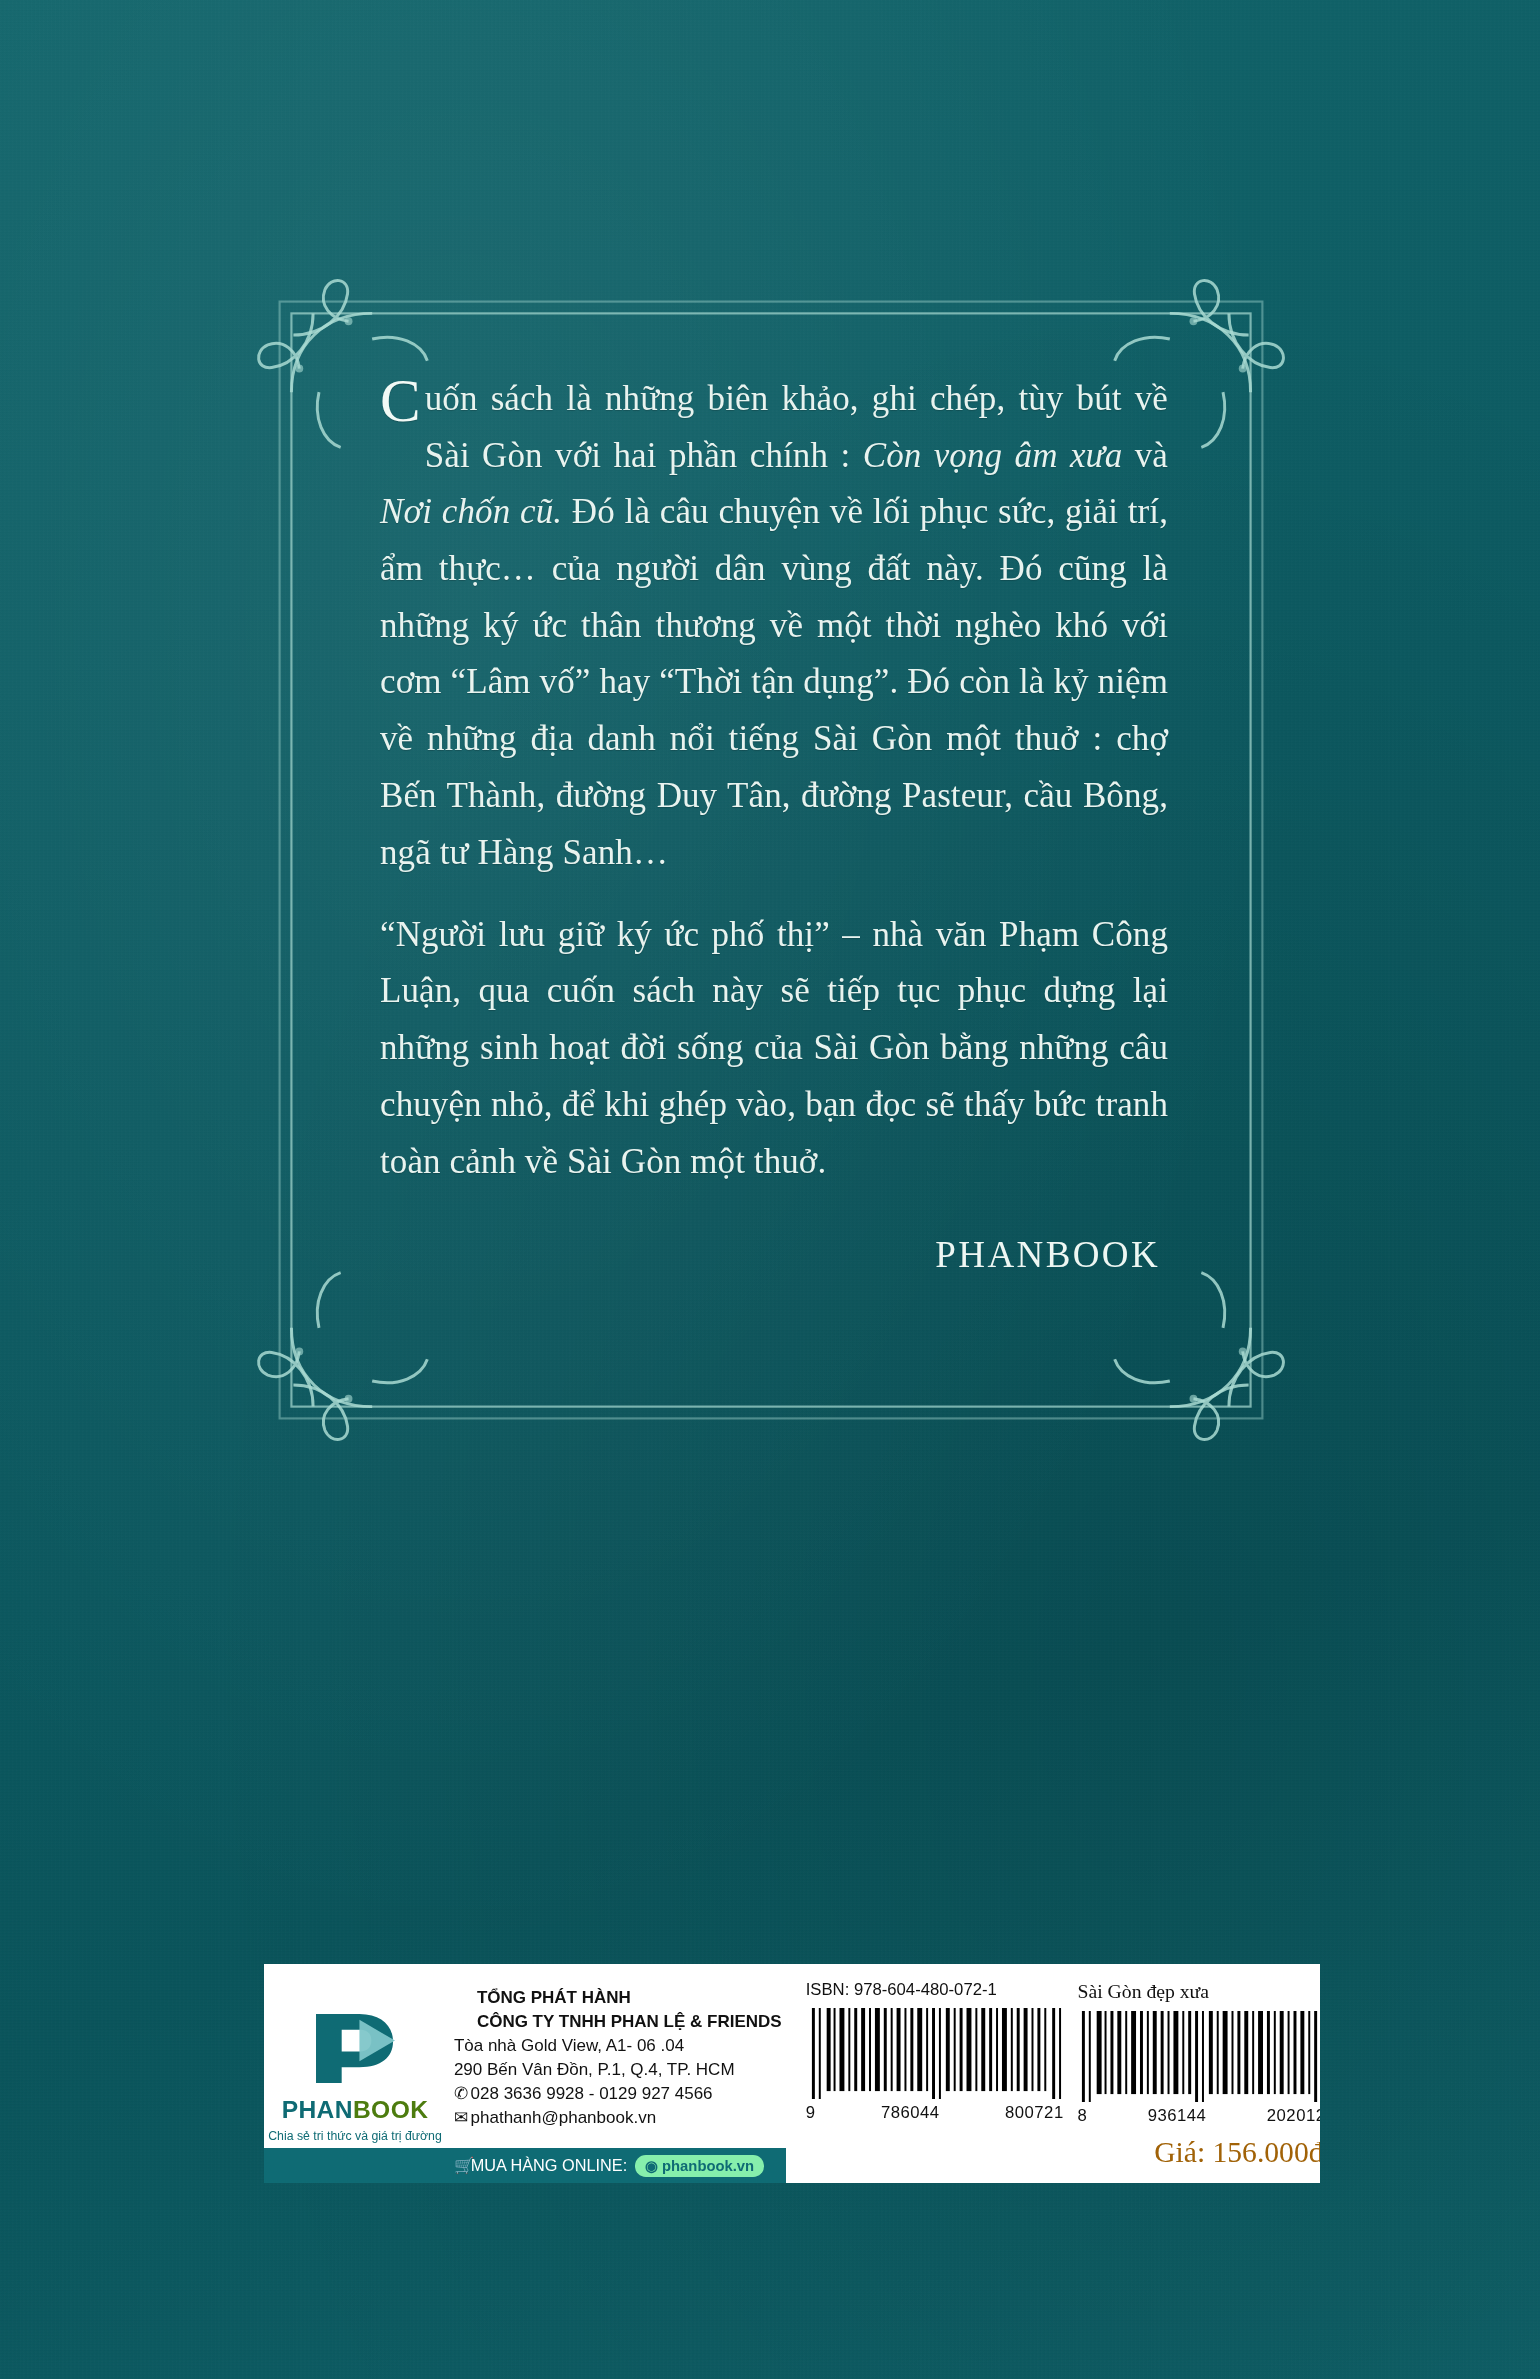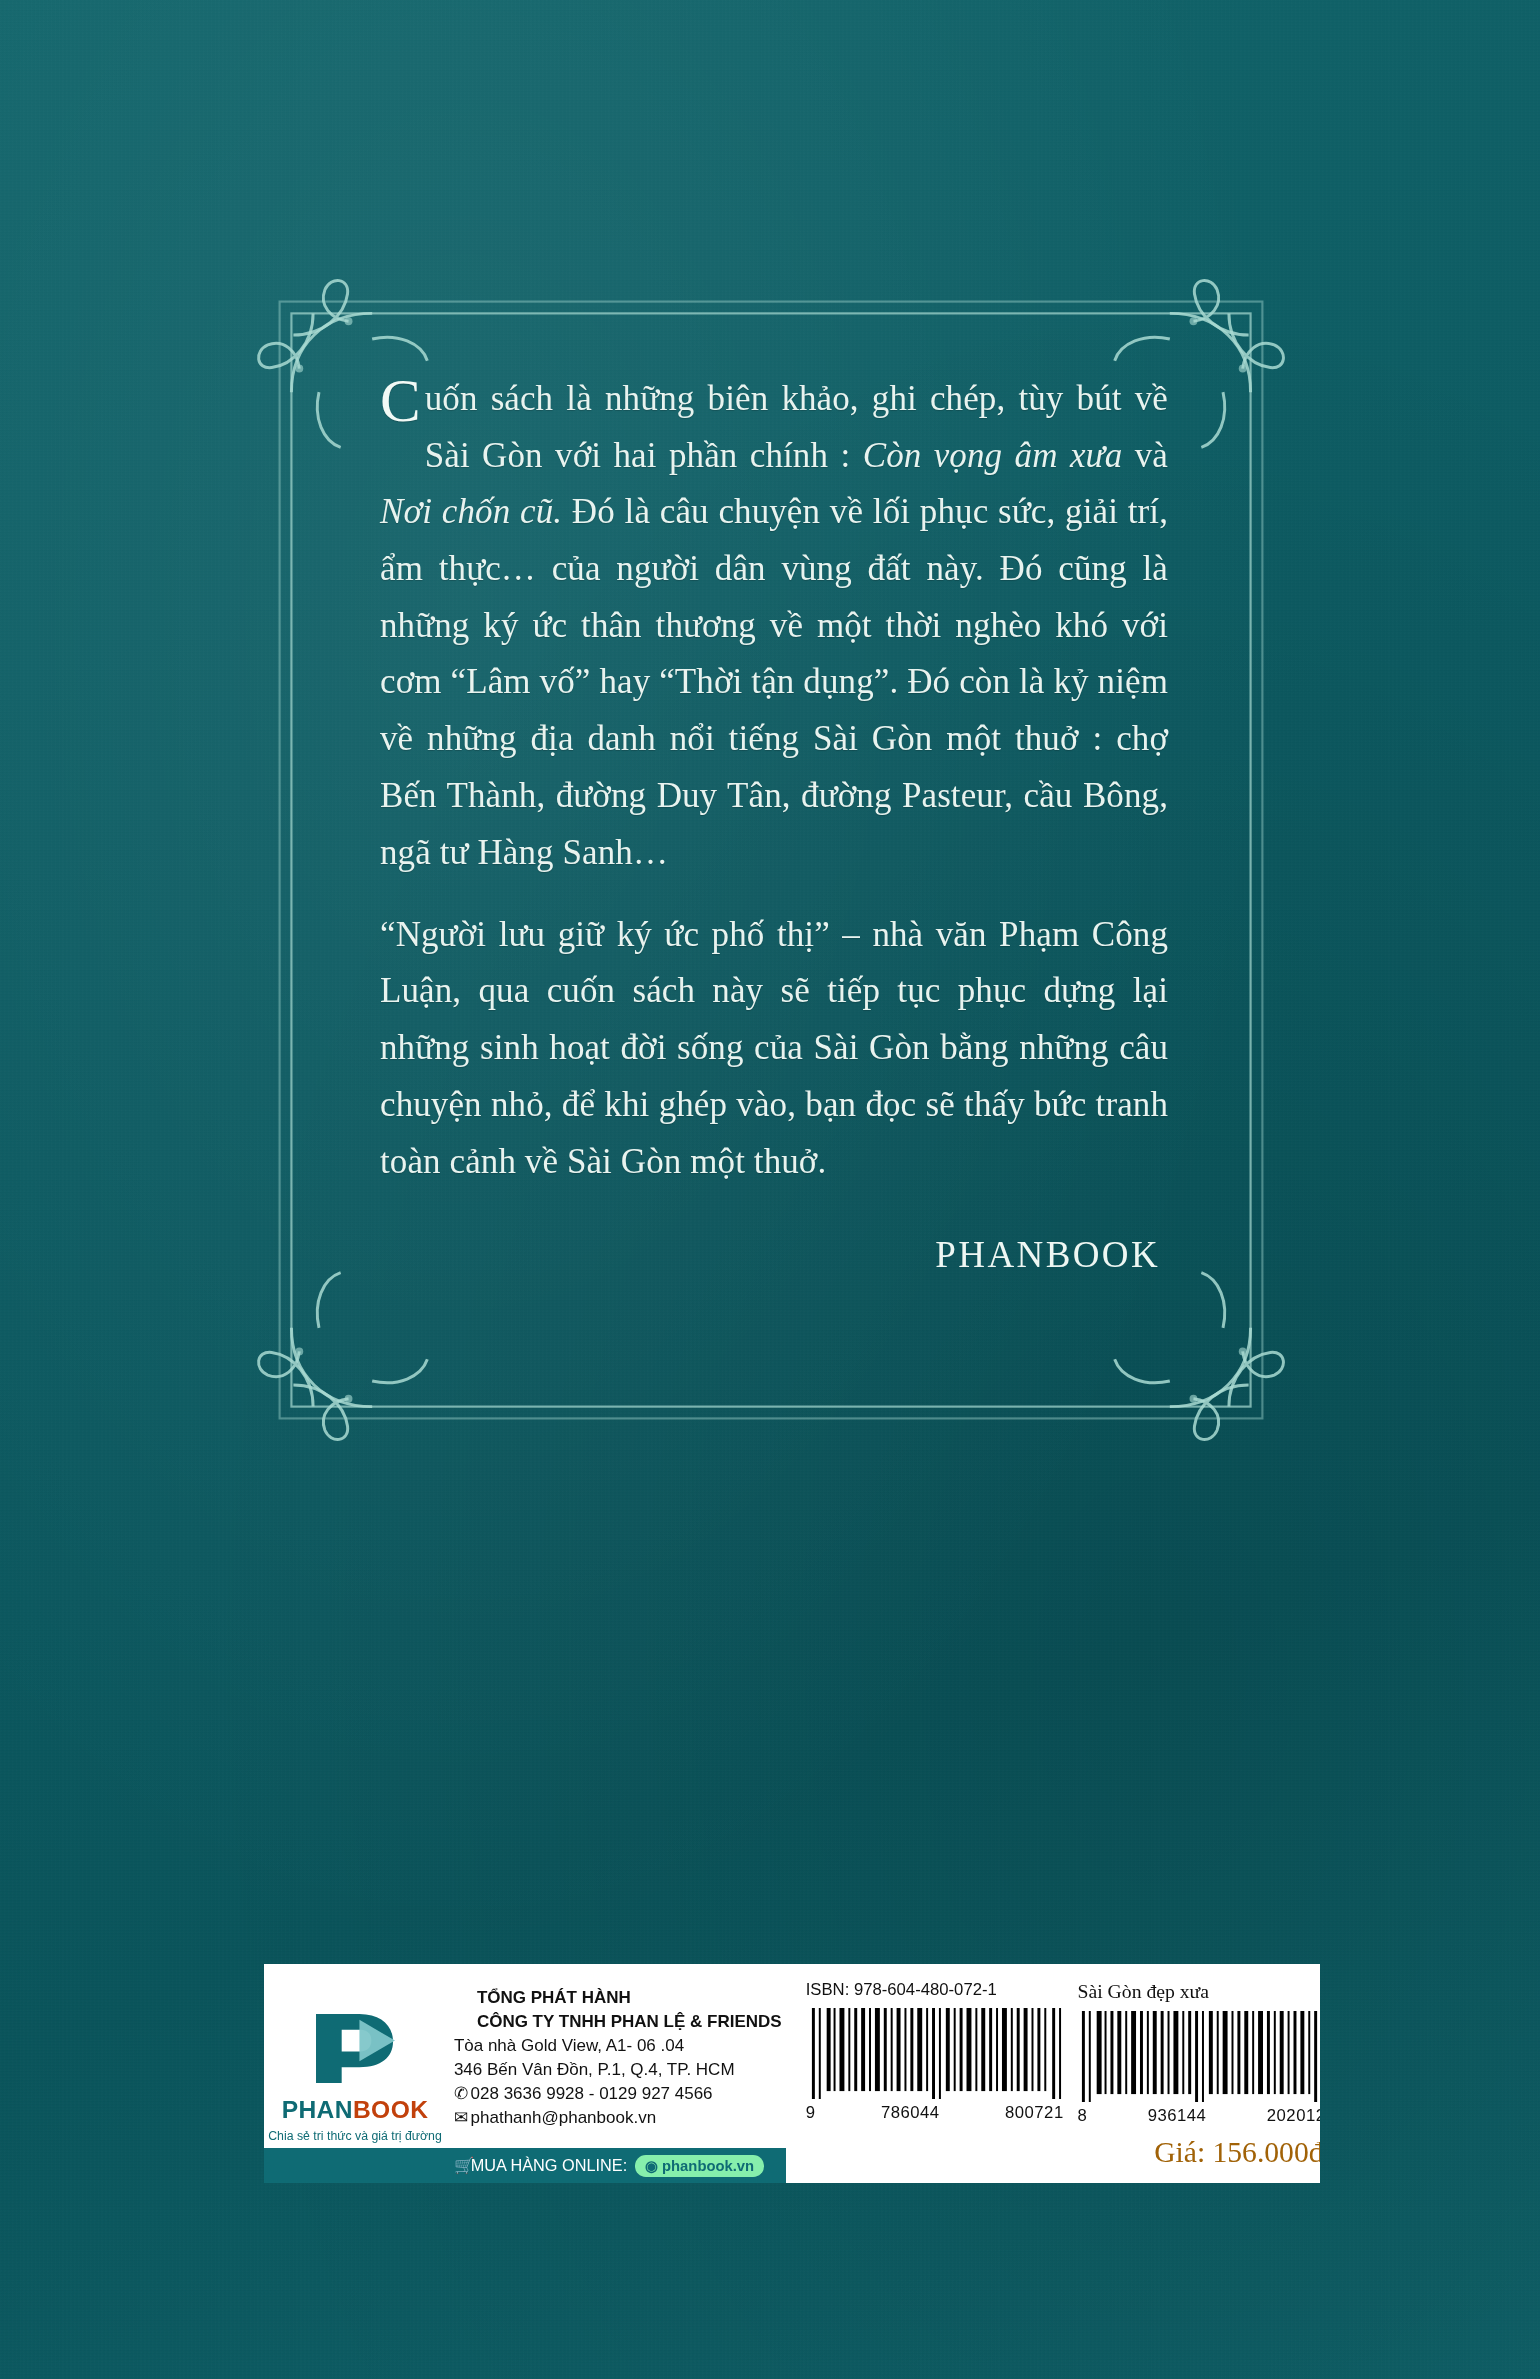--- a/index.html
+++ b/index.html
@@ -103,21 +103,21 @@
     padding-top: 5.9px;
   }
   .logo-mark { width: 91px; height: 77px; }
   .logo-word {
     margin-top: 8.9px;
     font-size: 24.6px;
     font-weight: bold;
     letter-spacing: 0.4px;
   }
   .logo-word .pan { color: #0f6b74; }
-  .logo-word .book { color: #c2410c; }
+  .logo-word .book { color: #4d7c0f; }
   .logo-tag {
     margin-top: 4.9px;
     font-size: 12.3px;
     color: #0f6b74;
   }
 
   .dist-box {
     flex: 0 0 340px;
     padding: 21.7px 0 0 7.9px;
     color: #111;
@@ -257,21 +257,21 @@
       <div class="logo-word">
         <span class="pan">PHAN</span><span class="book">BOOK</span>
       </div>
       <div class="logo-tag">Chia sẻ tri thức và giá trị đường</div>
     </div>
 
     <div class="dist-box">
       <div class="dist-line dist-bold">TỔNG PHÁT HÀNH</div>
       <div class="dist-line dist-bold">CÔNG TY TNHH PHAN LỆ &amp; FRIENDS</div>
       <div class="dist-line">Tòa nhà Gold View, A1- 06 .04</div>
-      <div class="dist-line">346 Bến Vân Đồn, P.1, Q.4, TP. HCM</div>
+      <div class="dist-line">290 Bến Vân Đồn, P.1, Q.4, TP. HCM</div>
       <div class="dist-line">
         <span class="dist-icon">✆</span><span>028 3636 9928 - 0129 927 4566</span>
       </div>
       <div class="dist-line">
         <span class="dist-icon">✉</span><span>phathanh@phanbook.vn</span>
       </div>
 
       <div class="order-bar">
         <span class="dist-icon">🛒</span>
         <span>MUA HÀNG ONLINE:</span>

